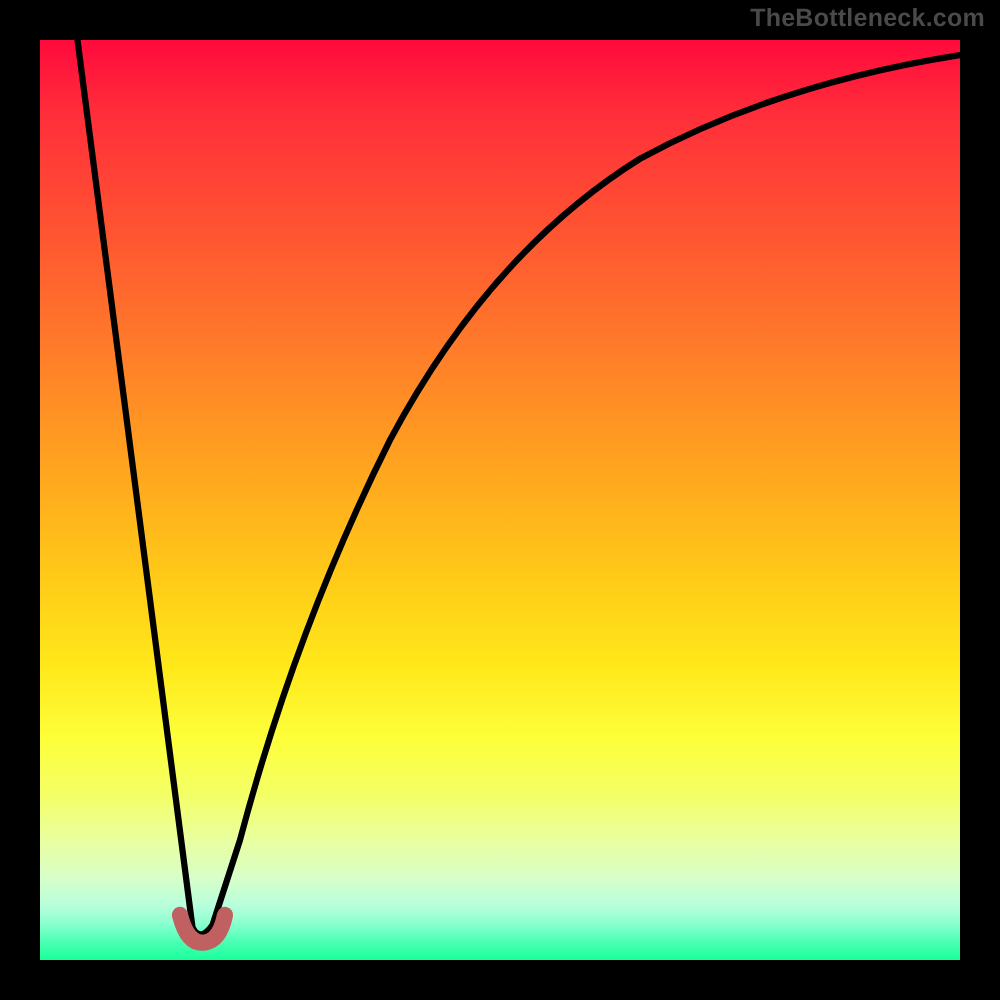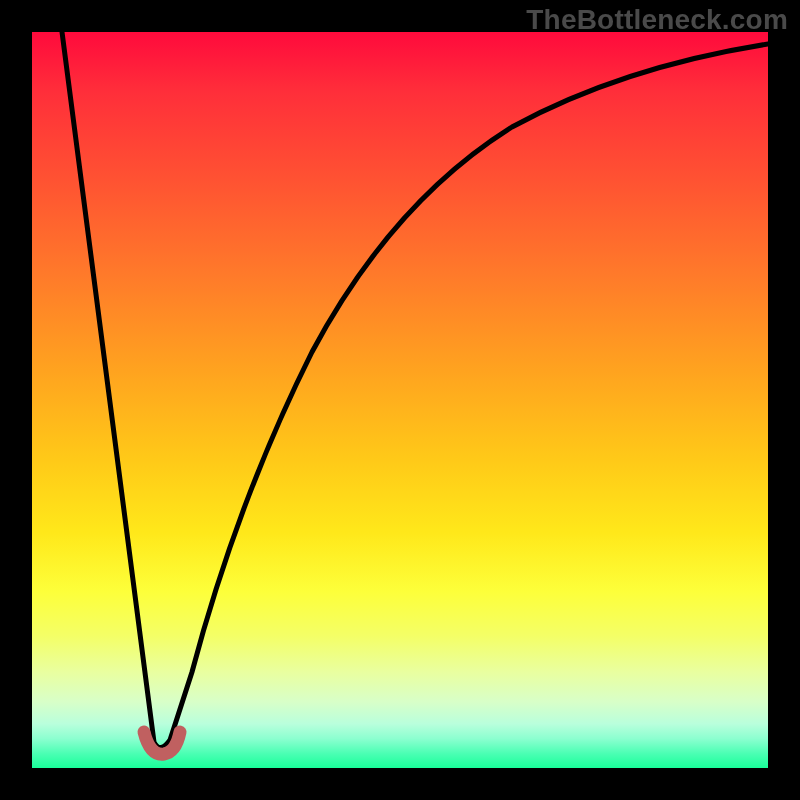--- a/index.html
+++ b/index.html
@@ -44,21 +44,21 @@
       #8cffd0 96%,
       #4cffb4 98%,
       #19ff9a 100%
     );
   }
   .watermark {
     position: absolute;
     top: 4px;
     right: 12px;
     color: #4a4a4a;
-    font-size: 28px;
+    font-size: 20px;
     font-weight: 600;
     letter-spacing: 0.2px;
     user-select: none;
   }
   svg.curves {
     position: absolute;
     inset: 0;
   }
 </style>
 </head>

